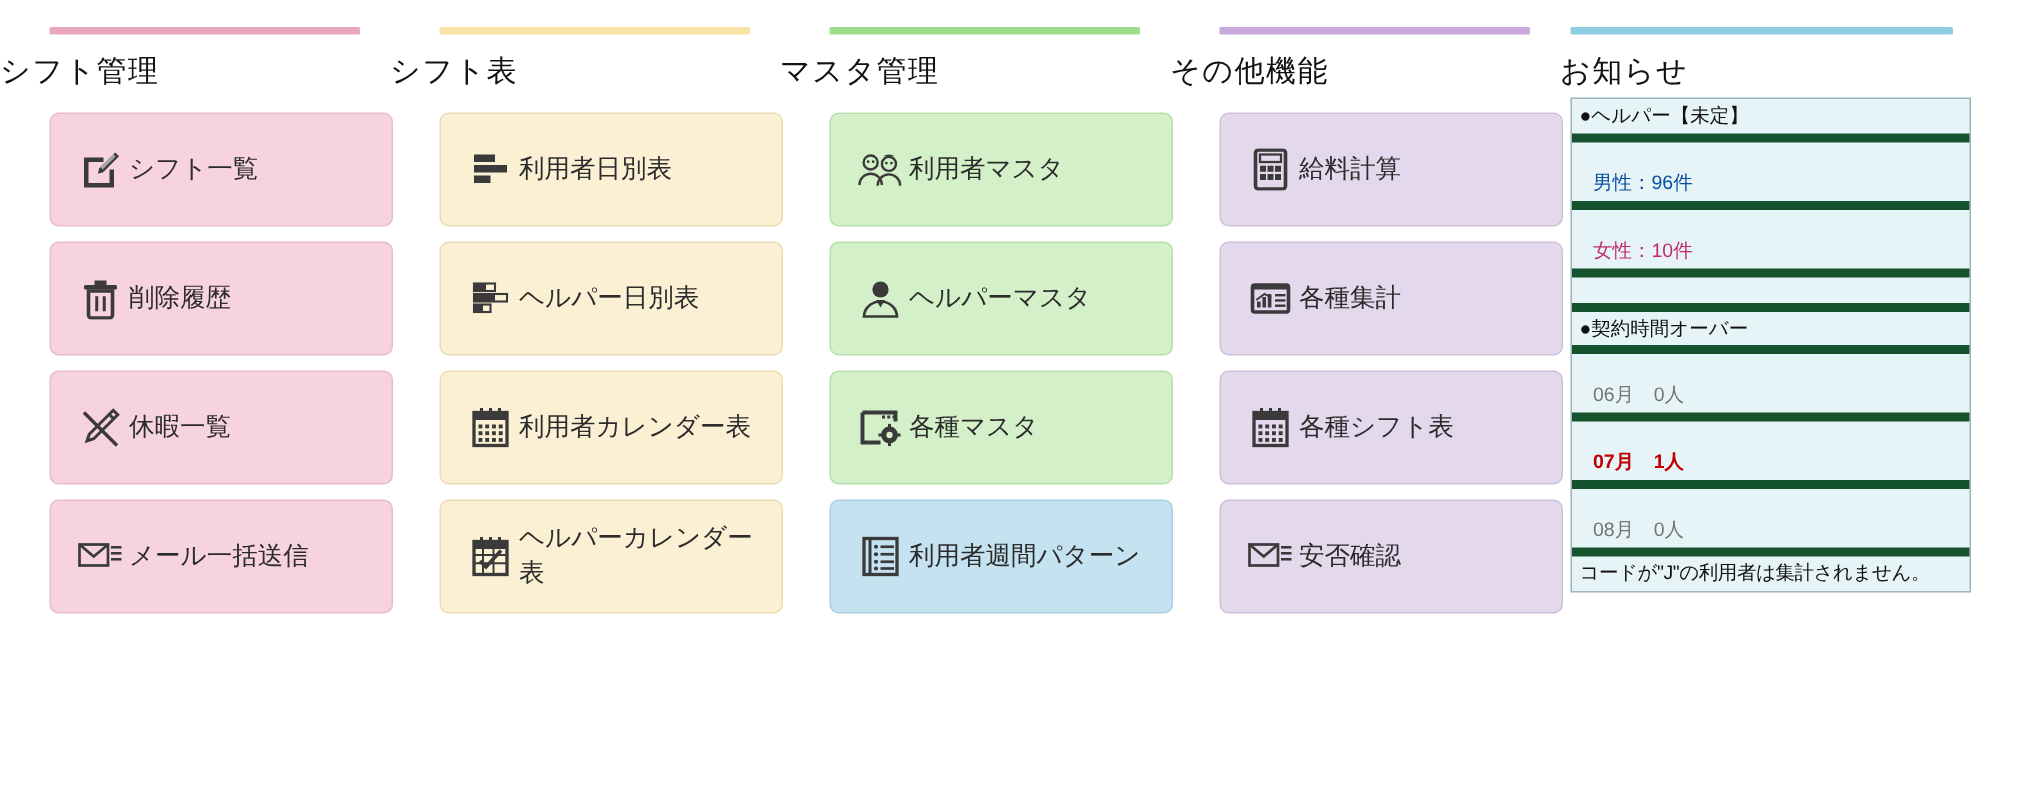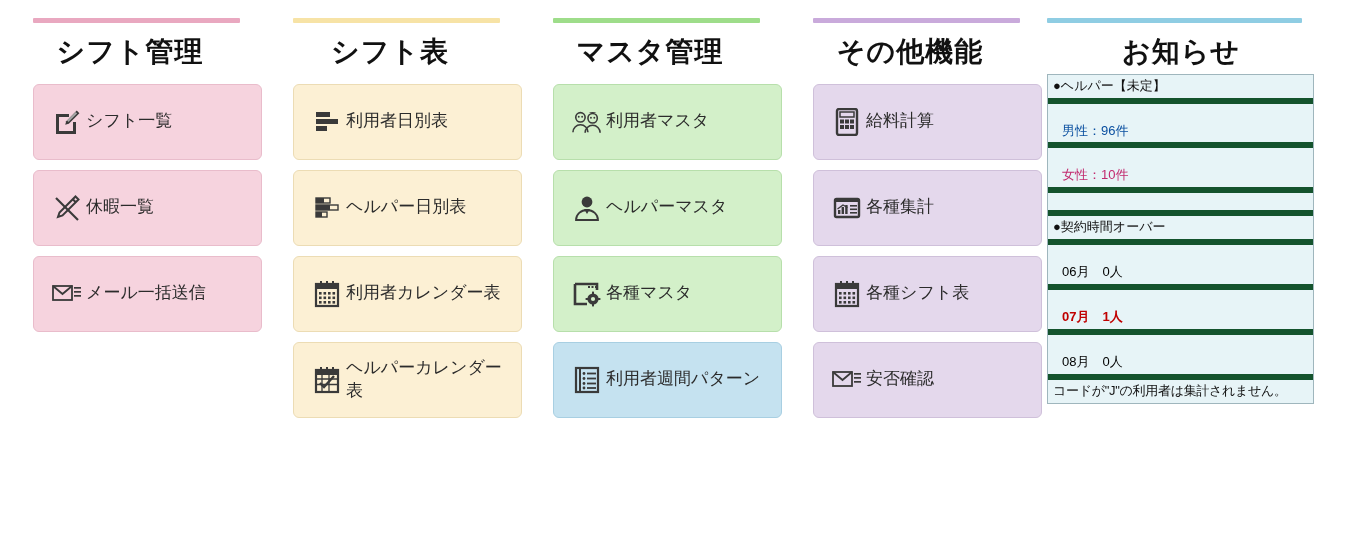--- a/index.html
+++ b/index.html
@@ -40,23 +40,23 @@
   .accent-bar {
     height: 5px;
     margin: 18px 20px 0 33px;
     border-radius: 1px;
   }
   .notice-col .accent-bar {
     margin: 18px 20px 0 7px;
   }
 
   .col-title {
-    text-align: center;
-    font-size: 28px;
-    font-weight: bold;
+    text-align: left;
+    font-size: 20px;
+    font-weight: normal;
     letter-spacing: 1px;
     margin: 14px 0 16px 0;
     color: #111111;
     line-height: 1.1;
   }
   .notice-col .col-title {
     margin: 14px 0 6px 0;
   }
 
   .cards {
@@ -124,21 +124,21 @@
     min-height: 17px;
   }
   .notice-row:last-child { border-bottom: none; }
   .notice-row.head { font-weight: normal; color: #111111; }
   .notice-row.indent { padding-left: 14px; margin-top: 16px; }
   .notice-row.spacer { min-height: 13px; }
   .notice-row.foot { font-size: 13px; color: #111111; letter-spacing: -0.3px; }
   .c-blue  { color: #0a4fa0; }
   .c-pink  { color: #c22a6e; }
   .c-red   { color: #c00000; font-weight: bold; }
-  .c-dark  { color: #000000; }
+  .c-dark  { color: #737373; }
 
   svg { display: block; }
 </style>
 </head>
 <body>
 
 <div class="board">
 
   <div class="column">
     <div class="accent-bar bar-pink"></div>
@@ -149,20 +149,32 @@
         <span class="icon">
           <svg width="28" height="28" viewBox="0 0 28 28">
             <path d="M3 6 h13 v3 H6 v14 h14 v-9 h3 v12 H3 Z" fill="#3a3a3a"></path>
             <path d="M23.8 2.6 l2.6 2.6 -10.6 10.6 -3.6 1 1 -3.6 Z" fill="#3a3a3a"></path>
             <path d="M22.6 3.9 l1.5 1.5 -8.6 8.6 -1.5 -1.5 Z" fill="#ffffff" opacity="0.55"></path>
           </svg>
         </span>
         <span class="label">シフト一覧</span>
       </div>
 
+      <div class="card pink">
+        <span class="icon">
+          <svg width="26" height="28" viewBox="0 0 26 28">
+            <rect x="2" y="5" width="22" height="3" rx="1" fill="#3a3a3a"></rect>
+            <path d="M9 2 h8 v3 h-8 Z" fill="#3a3a3a"></path>
+            <path d="M5 9 h16 v16 a2 2 0 0 1 -2 2 H7 a2 2 0 0 1 -2 -2 Z" fill="none" stroke="#3a3a3a" stroke-width="2.4"></path>
+            <rect x="9.5" y="12.5" width="2" height="10" fill="#3a3a3a"></rect>
+            <rect x="14.5" y="12.5" width="2" height="10" fill="#3a3a3a"></rect>
+          </svg>
+        </span>
+        <span class="label">削除履歴</span>
+      </div>
 
       <div class="card pink">
         <span class="icon">
           <svg width="28" height="28" viewBox="0 0 28 28">
             <path d="M22.5 2.5 l3 3 -16 16 -4.5 1.5 1.5 -4.5 Z" fill="none" stroke="#3a3a3a" stroke-width="2"></path>
             <path d="M19.8 5.2 l3 3" stroke="#3a3a3a" stroke-width="2"></path>
             <path d="M3 4 L25 26" stroke="#3a3a3a" stroke-width="2.2"></path>
           </svg>
         </span>
         <span class="label">休暇一覧</span>

